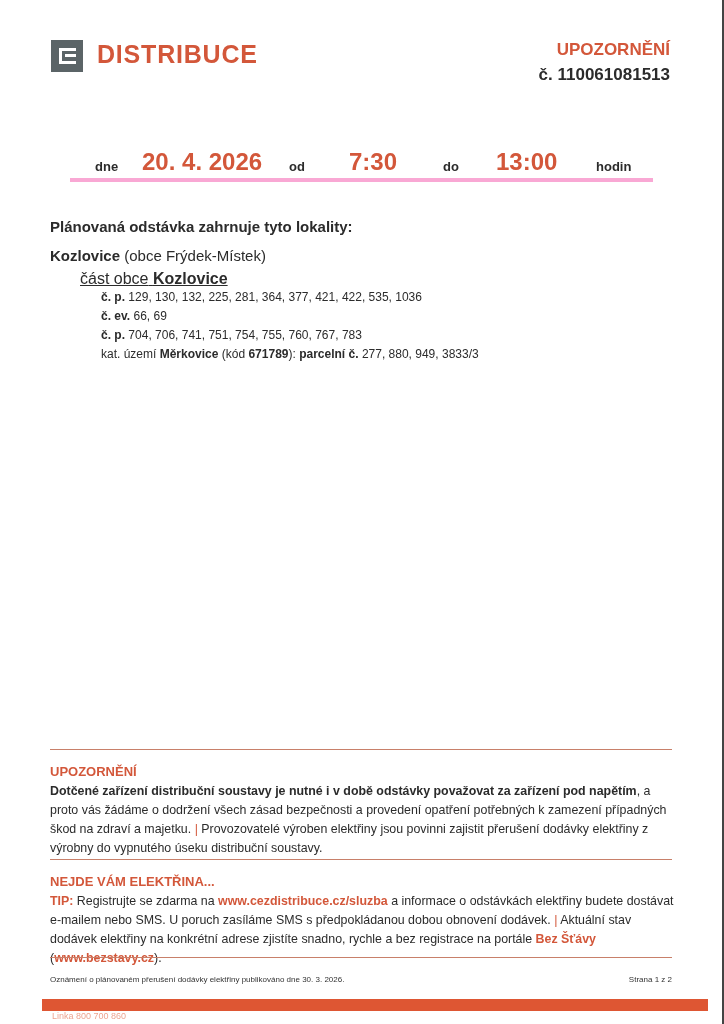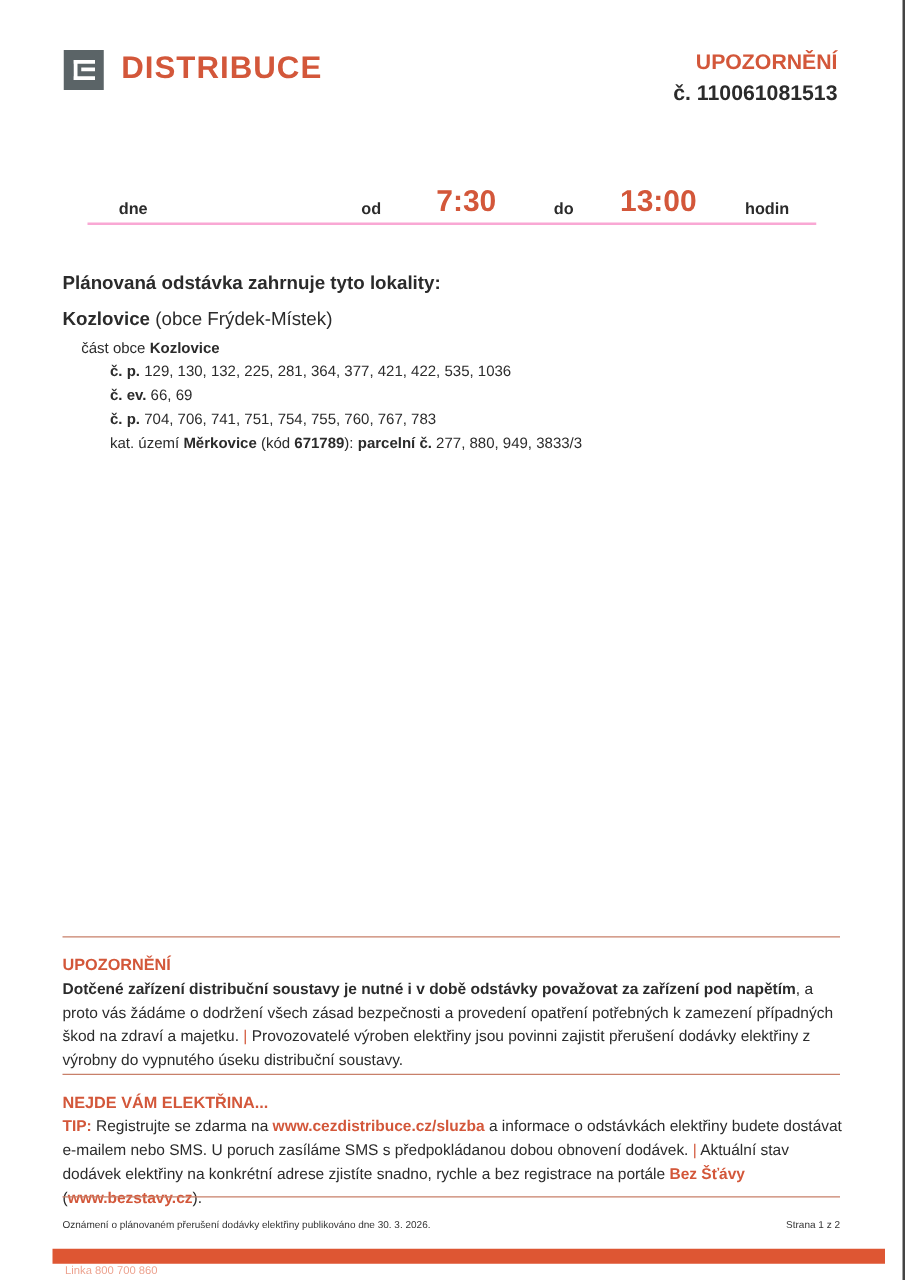--- a/index.html
+++ b/index.html
@@ -10,30 +10,30 @@
   .right-edge { position:absolute; right:0; top:0; width:2px; height:1024px; background:#444; }
   .logo { position:absolute; left:51px; top:40px; display:flex; align-items:flex-start; }
   .logo-mark { width:32px; height:32px; background:#5b6467; position:relative; }
   .logo-mark .e1 { position:absolute; left:8px; top:8px; width:17px; height:16px; border:3px solid #fff; border-right:none; box-sizing:border-box; }
   .logo-mark .e2 { position:absolute; left:14px; top:14px; width:11px; height:3px; background:#fff; }
   .logo-text { margin-left:14px; font-size:25px; font-weight:bold; color:#d3573a; letter-spacing:0.8px; }
   .header-right { position:absolute; right:54px; top:38px; text-align:right; }
   .header-right .l1 { font-size:17px; font-weight:bold; color:#d3573a; line-height:24px; }
   .header-right .l2 { font-size:17px; font-weight:bold; color:#d3573a; line-height:24px; }
   .header-right .l3 { font-size:17px; font-weight:bold; color:#2b2b2b; line-height:26px; }
-  .when { position:absolute; left:70px; top:146px; width:583px; height:32px; border-bottom:2px solid #f9a8d4; }
+  .when { position:absolute; left:70px; top:146px; width:583px; height:32px; border-bottom:4px solid #f9a8d4; }
   .when span { position:absolute; bottom:4px; }
   .when .small { font-size:13px; font-weight:bold; color:#2b2b2b; }
   .when .big { font-size:24px; font-weight:bold; color:#d3573a; bottom:2px; }
   .content { position:absolute; left:50px; top:218px; width:630px; }
   .content .heading { font-size:15px; font-weight:bold; margin-bottom:12px; }
   .content .town { font-size:15px; margin-bottom:5px; }
   .content .town b { font-weight:bold; }
-  .content .part { font-size:12px; margin-left:15px; line-height:19px; }
-  .content .sub { font-size:12px; margin-left:38px; line-height:19px; }
+  .content .part { font-size:16px; margin-left:30px; line-height:19px;text-decoration:underline; }
+  .content .sub { font-size:12px; margin-left:51px; line-height:19px; }
   .divider { position:absolute; left:50px; width:622px; height:1px; background:#c8806a; }
   .notice { position:absolute; left:50px; width:628px; font-size:12.4px; line-height:19px; }
   .notice .title { font-size:13px; font-weight:bold; color:#d3573a; line-height:20px; }
   .orange { color:#d3573a; font-weight:bold; }
   .bar-sep { color:#d3573a; }
   .footer-note { position:absolute; left:50px; top:975px; font-size:8px; color:#333; }
   .footer-page { position:absolute; right:52px; top:975px; font-size:8px; color:#333; }
   .bottom-bar { position:absolute; left:42px; top:999px; width:666px; height:12px; background:#de5633; }
   .bottom-bar-left { position:absolute; left:52px; top:1011px; font-size:9px; color:#de5633; opacity:0.55; }
 </style>
@@ -50,20 +50,21 @@
   <div class="logo-text">DISTRIBUCE</div>
 </div>
 
 <div class="header-right">
   <div class="l1">UPOZORNĚNÍ</div>
   <div class="l3">č. 110061081513</div>
 </div>
 
 <div class="when">
   <span class="small" style="left:25px">dne</span>
+  <span class="big" style="left:72px">20. 4. 2026</span>
   <span class="small" style="left:219px">od</span>
   <span class="big" style="left:279px">7:30</span>
   <span class="small" style="left:373px">do</span>
   <span class="big" style="left:426px">13:00</span>
   <span class="small" style="left:526px">hodin</span>
 </div>
 
 <div class="content">
   <div class="heading">Plánovaná odstávka zahrnuje tyto lokality:</div>
   <div class="town">

